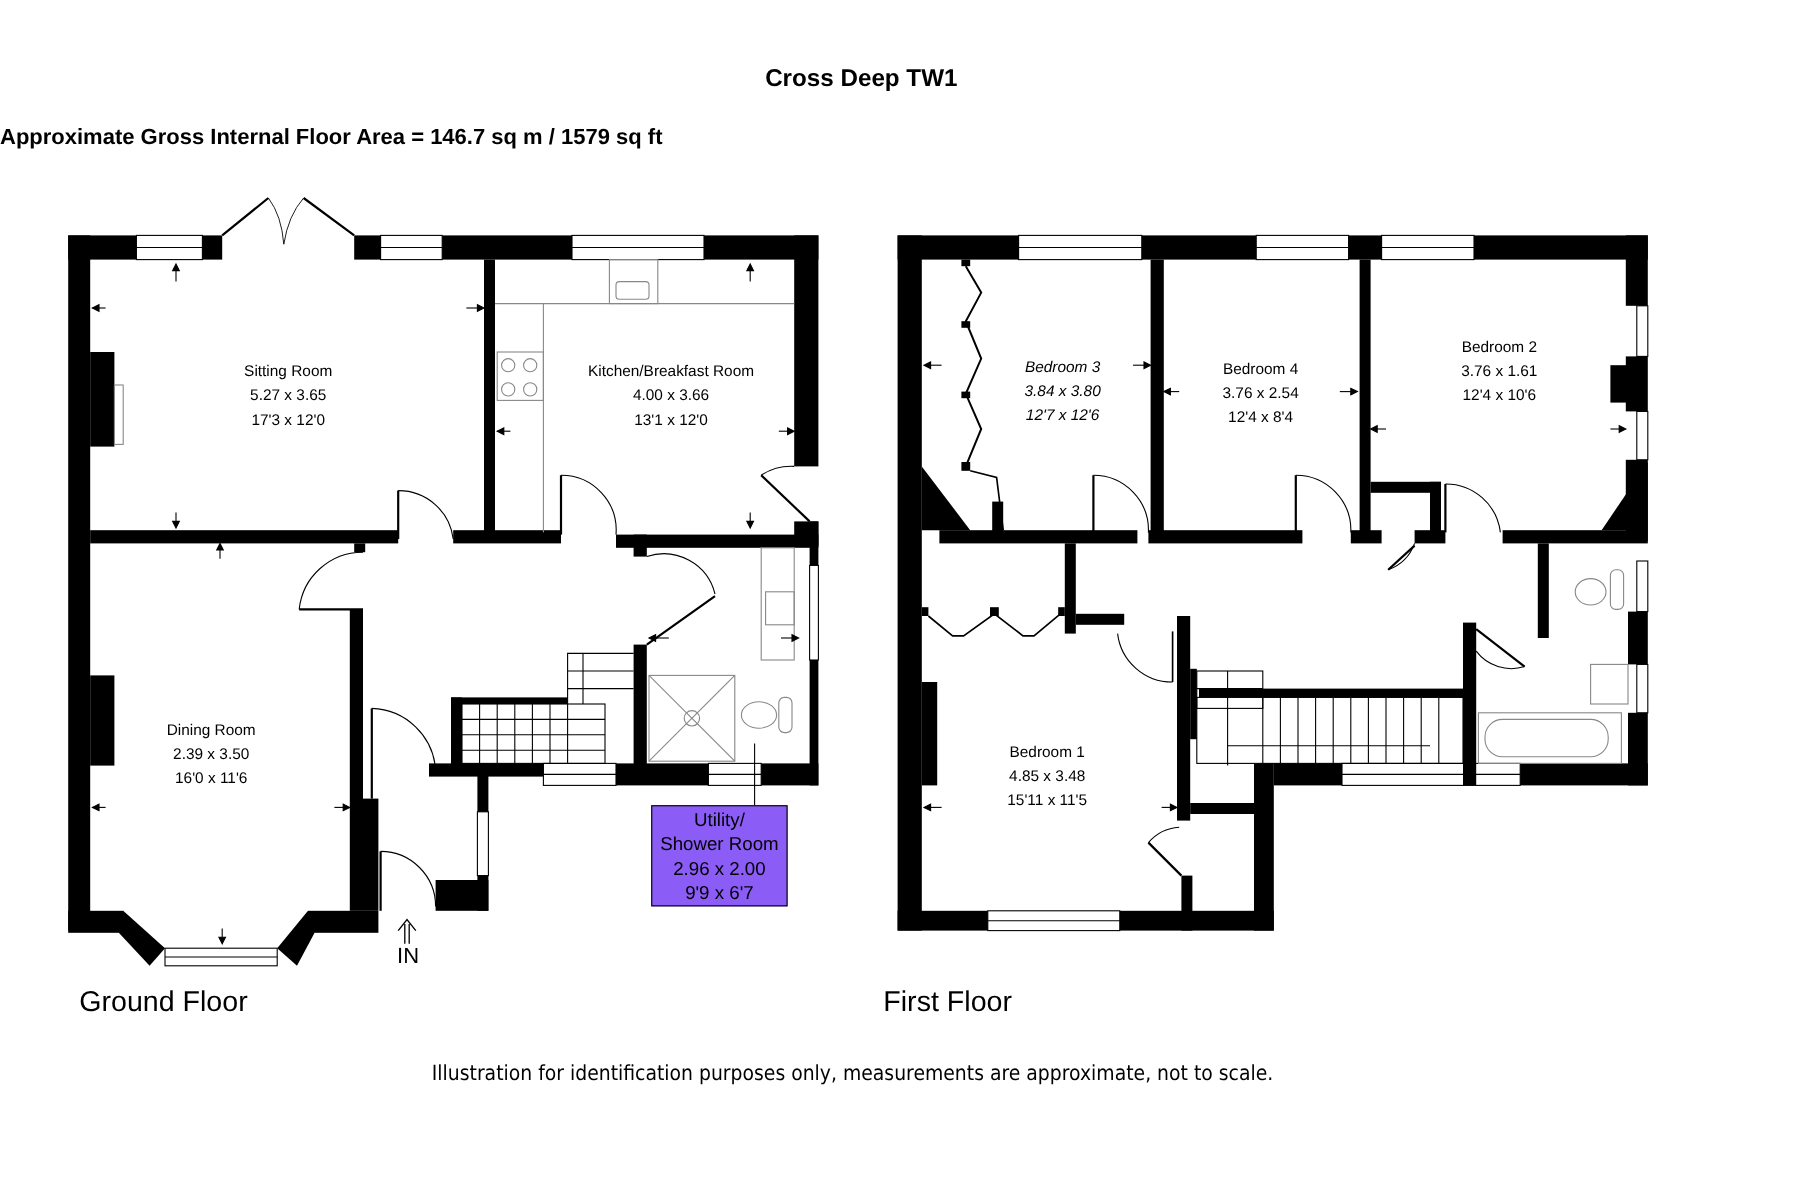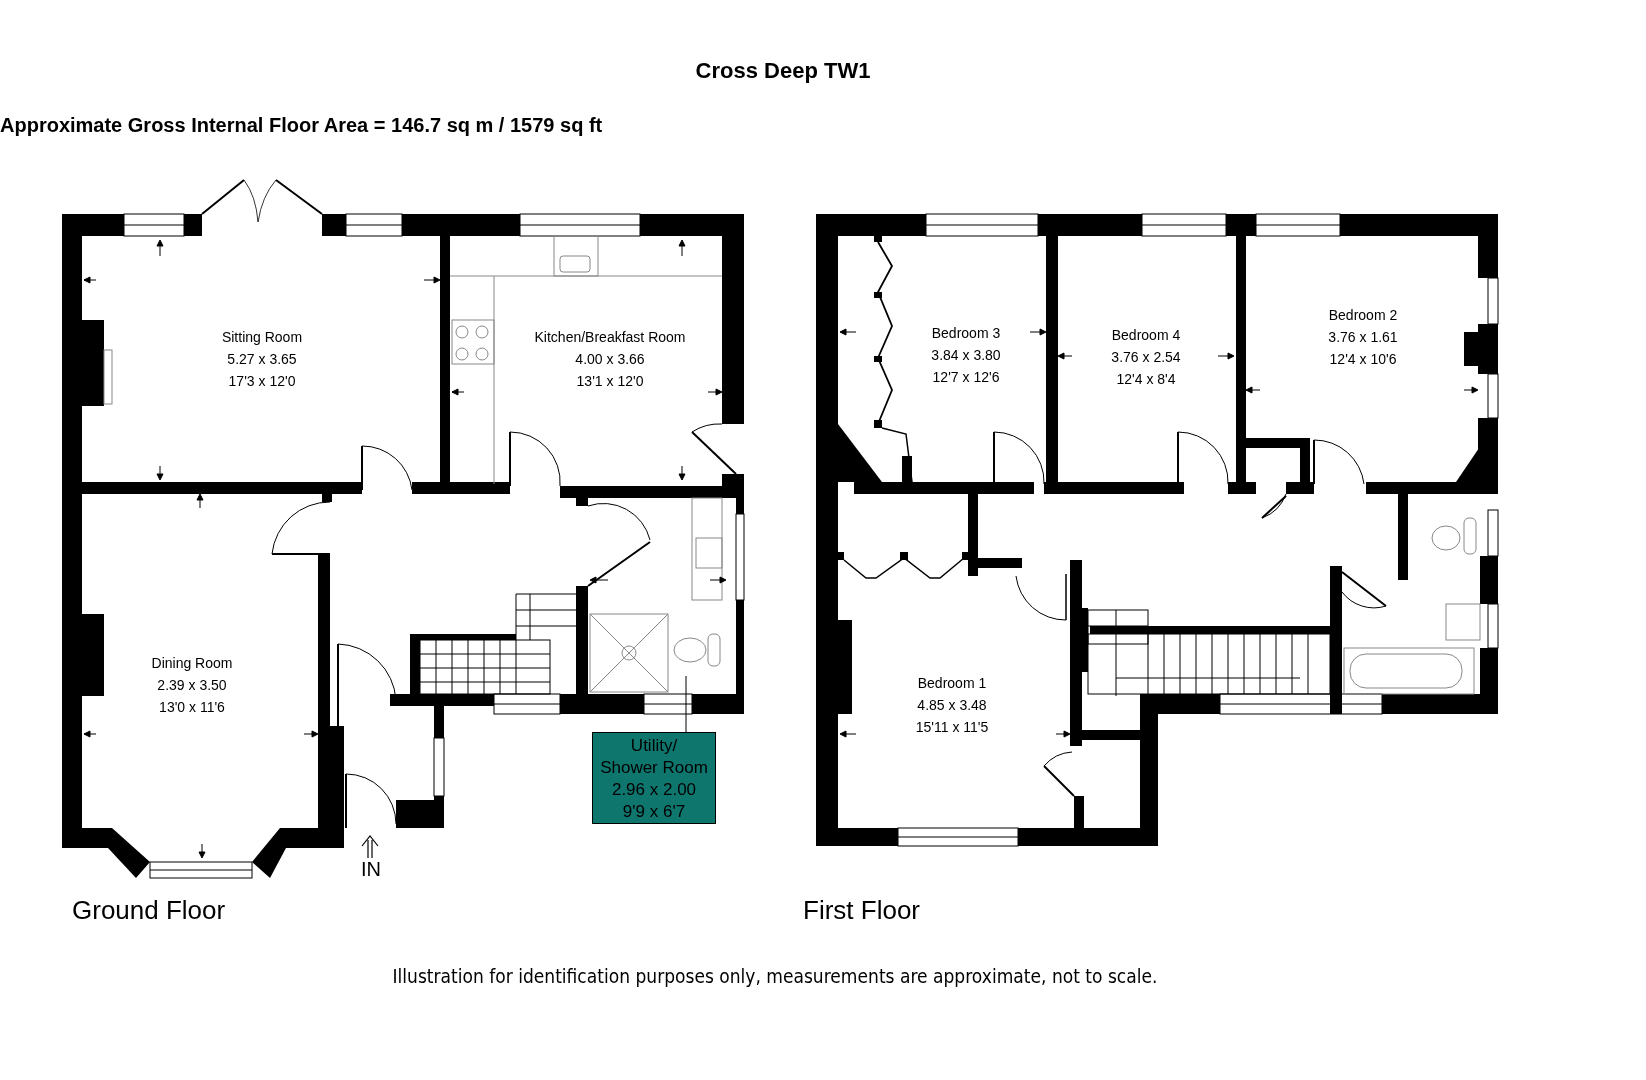--- a/index.html
+++ b/index.html
@@ -3,21 +3,21 @@
 <meta charset="utf-8">
 <style>
   html, body { margin:0; padding:0; background:#ffffff; }
   body { width:1646px; height:1080px; position:relative; overflow:hidden; font-family:"Liberation Sans", sans-serif; color:#000; }
   .title { position:absolute; left:0; width:1566px; top:58px; text-align:center; font-weight:bold; font-size:22px; }
   .subtitle { position:absolute; left:0; width:1566px; top:114px; text-align:left; font-weight:bold; font-size:20px; }
   .floor-label { position:absolute; top:895px; font-size:26px; }
   .footer { position:absolute; left:0; width:1550px; top:965px; text-align:center; font-size:19px; font-family:"DejaVu Sans", sans-serif; transform:scaleX(0.9); transform-origin:center; }
   svg.plan { position:absolute; left:0; top:0; }
   .room-label { position:absolute; text-align:center; font-size:14px; line-height:22px; transform:translateX(-50%); white-space:nowrap; }
-  .util-box { position:absolute; left:592px; top:732px; width:124px; height:92px; border:1.5px solid #000; background:#0f766e; text-align:center; font-size:17px; line-height:22px; box-sizing:border-box; padding-top:2px; }
+  .util-box { position:absolute; left:592px; top:732px; width:124px; height:92px; border:1.5px solid #000; background:#8b5cf6; text-align:center; font-size:17px; line-height:22px; box-sizing:border-box; padding-top:2px; }
   .in-label { position:absolute; left:361px; top:858px; font-size:20px; }
 </style>
 </head>
 <body>
 
 <div class="title">Cross Deep TW1</div>
 <div class="subtitle">Approximate Gross Internal Floor Area  = 146.7 sq m  / 1579 sq ft</div>
 
 <svg class="plan" width="1646" height="1080" viewBox="0 0 1646 1080" xmlns="http://www.w3.org/2000/svg">
 
@@ -318,31 +318,31 @@
   <div>17'3 x 12'0</div>
 </div>
 <div class="room-label" style="left:610px; top:326px;">
   <div>Kitchen/Breakfast Room</div>
   <div>4.00 x 3.66</div>
   <div>13'1 x 12'0</div>
 </div>
 <div class="room-label" style="left:192px; top:652px;">
   <div>Dining Room</div>
   <div>2.39 x 3.50</div>
-  <div>13'0 x 11'6</div>
+  <div>16'0 x 11'6</div>
 </div>
 <div class="util-box">
   <div>Utility/</div>
   <div>Shower Room</div>
   <div>2.96 x 2.00</div>
   <div>9'9 x 6'7</div>
 </div>
 <div class="in-label">IN</div>
 
-<div class="room-label" style="left:966px; top:322px;">
+<div class="room-label" style="left:966px; top:322px;font-style:italic;">
   <div>Bedroom 3</div>
   <div>3.84 x 3.80</div>
   <div>12'7 x 12'6</div>
 </div>
 <div class="room-label" style="left:1146px; top:324px;">
   <div>Bedroom 4</div>
   <div>3.76 x 2.54</div>
   <div>12'4 x 8'4</div>
 </div>
 <div class="room-label" style="left:1363px; top:304px;">

